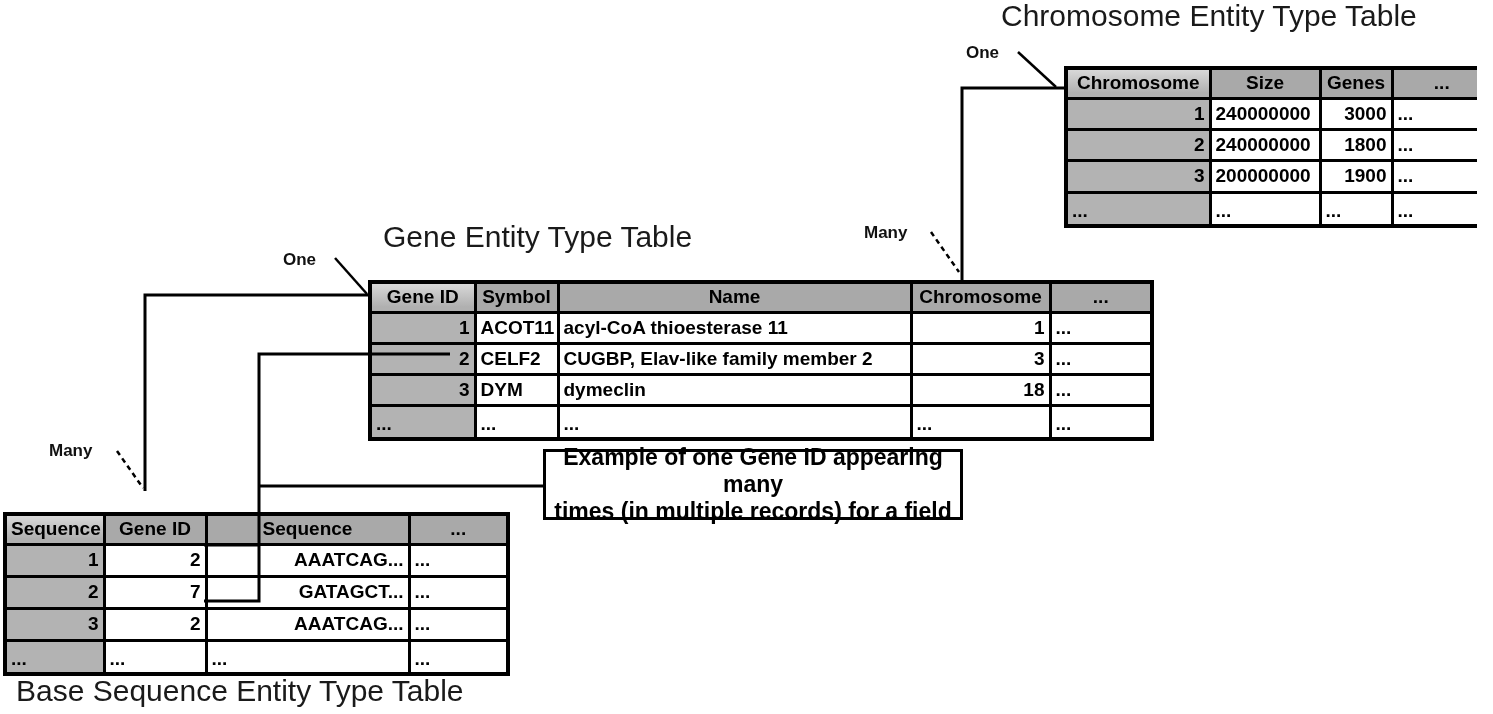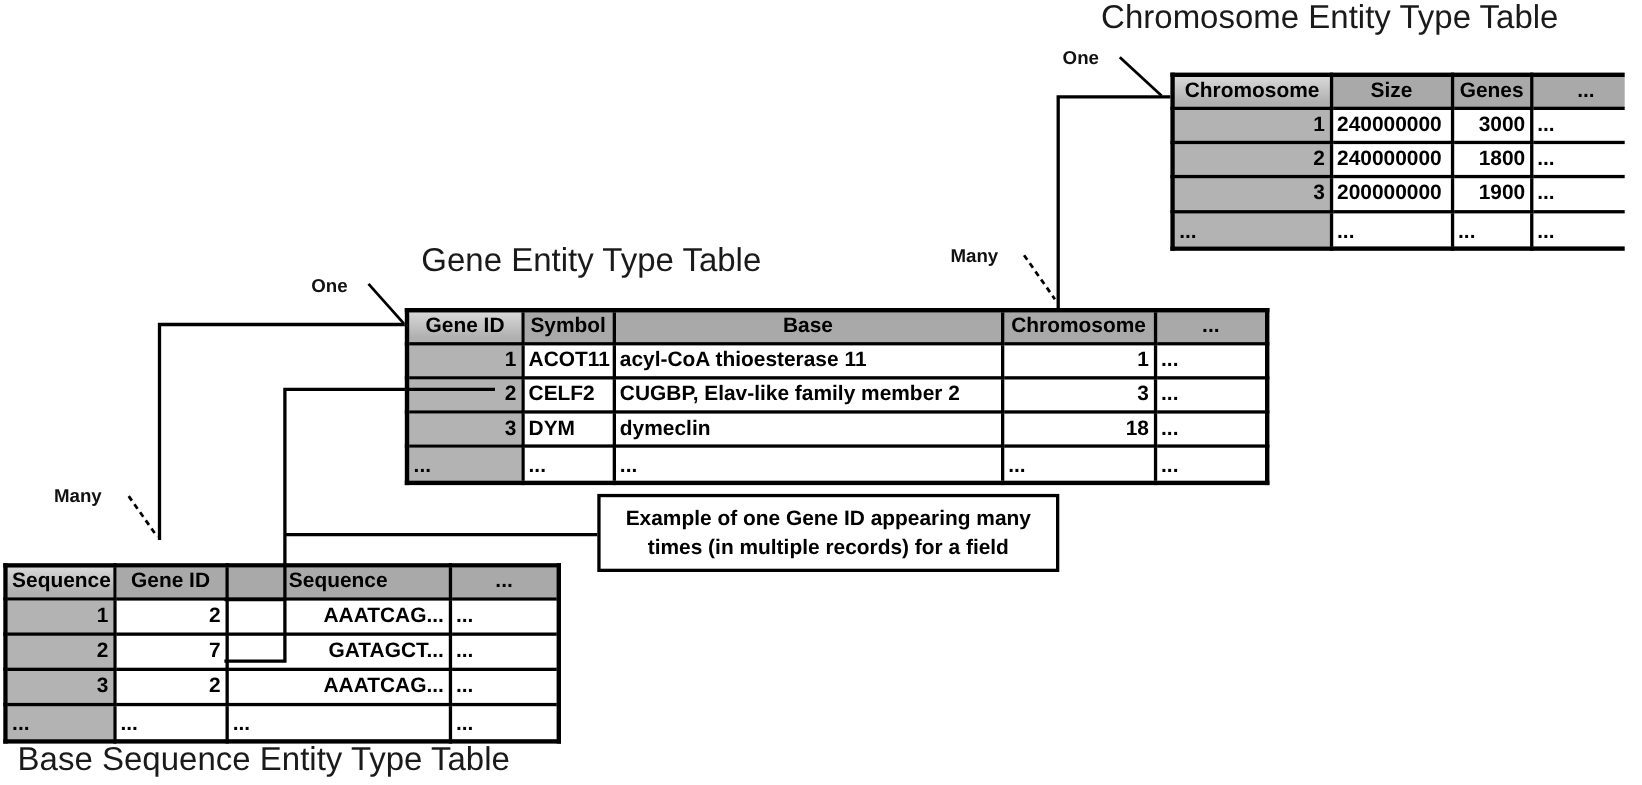--- a/index.html
+++ b/index.html
@@ -22,21 +22,21 @@
   .etable td.gray{background:#b3b3b3;}
   .r{text-align:right;}
   .etable tr.last td{vertical-align:bottom;padding-bottom:3px;}
   .rel-label{
     position:absolute;font-weight:bold;font-size:17px;white-space:nowrap;color:#111;
   }
   #example-box{
     position:absolute;left:543px;top:449px;width:420px;height:71px;
     border:3px solid #000;background:#fff;box-sizing:border-box;
     display:flex;flex-direction:column;justify-content:center;
-    text-align:center;font-weight:bold;font-size:19px;line-height:27px;
+    text-align:center;font-weight:bold;font-size:23px;line-height:27px;
   }
   #connector-overlay{
     position:absolute;left:0;top:0;width:1493px;height:714px;pointer-events:none;
   }
 </style>
 </head>
 <body>
 
 <div id="canvas">
 
@@ -95,21 +95,21 @@
         <col style="width:105px">
         <col style="width:83px">
         <col style="width:353px">
         <col style="width:139px">
         <col style="width:102px">
       </colgroup>
     <tbody>
         <tr style="height:30px">
       <th class="first">Gene ID</th>
       <th>Symbol</th>
-      <th>Base</th>
+      <th>Name</th>
       <th>Chromosome</th>
       <th>...</th>
     </tr>
     <tr style="height:31px">
       <td class="gray r">1</td>
       <td>ACOT11</td>
       <td>acyl-CoA thioesterase 11</td>
       <td class="r">1</td>
       <td>...</td>
     </tr>

